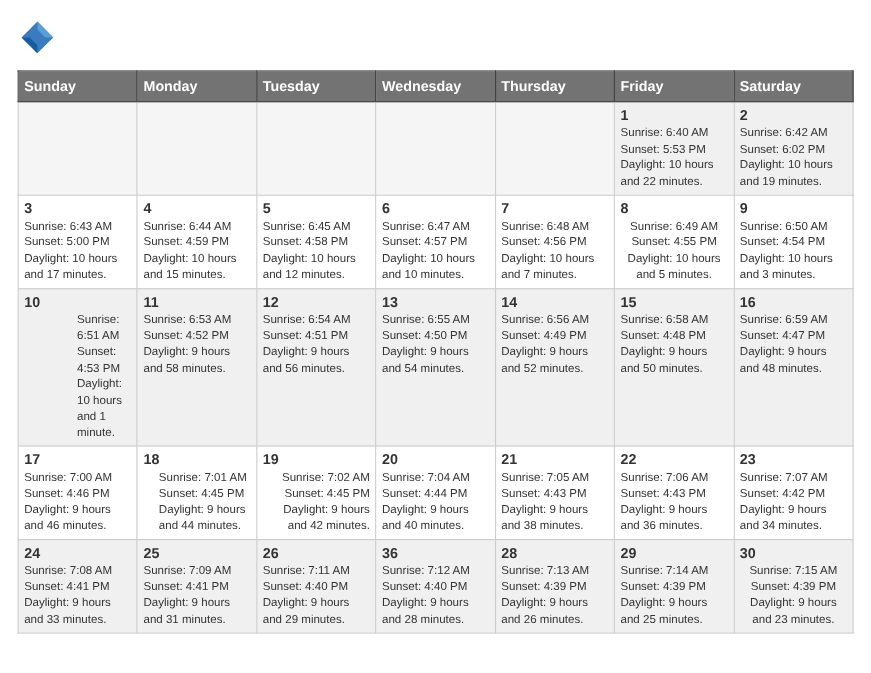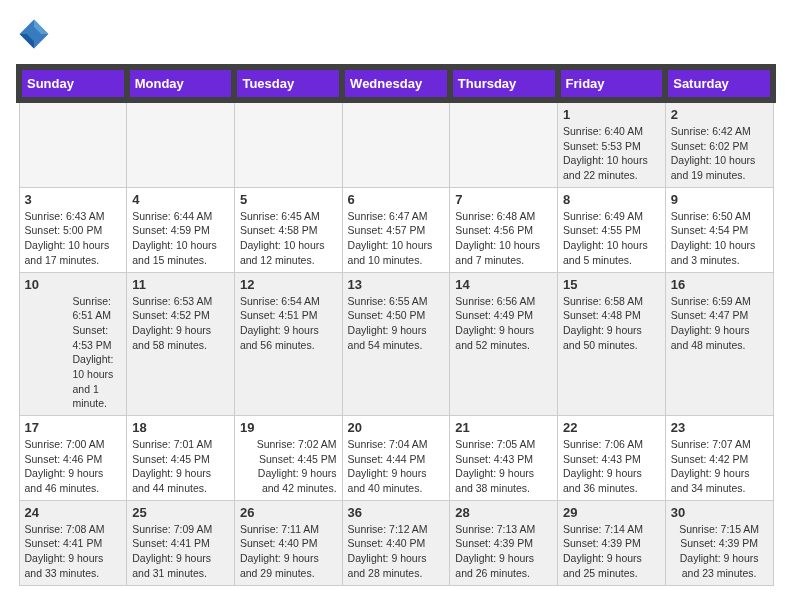--- a/index.html
+++ b/index.html
@@ -50,27 +50,27 @@
     }
     .location {
       font-size: 15px;
       color: #555;
     }
     .calendar {
       width: 100%;
       border-collapse: collapse;
     }
     .calendar th {
-      background: #6d28d9;
+      background: #737373;
       color: #fff;
       font-size: 13px;
       font-weight: bold;
       padding: 6px 5px;
       text-align: left;
-      border: 6px solid #404040;
+      border: 1px solid #404040;
     }
     .calendar td {
       border: 1px solid #ccc;
       vertical-align: top;
       padding: 4px 5px;
       width: 107px;
       height: 80px;
       background: #fff;
       font-size: 11px;
       color: #333;
@@ -179,21 +179,21 @@
         </td>
         <td>
           <span class="day-num">7</span>
           <div class="day-info" style="white-space: pre-line;">Sunrise: 6:48 AM
 Sunset: 4:56 PM
 Daylight: 10 hours
 and 7 minutes.</div>
         </td>
         <td>
           <span class="day-num">8</span>
-          <div class="day-info" style="white-space: pre-line;">Sunrise: 6:49 AM
+          <div class="day-info" style="white-space: pre-line; text-align: center;">Sunrise: 6:49 AM
 Sunset: 4:55 PM
 Daylight: 10 hours
 and 5 minutes.</div>
         </td>
         <td>
           <span class="day-num">9</span>
           <div class="day-info" style="white-space: pre-line;">Sunrise: 6:50 AM
 Sunset: 4:54 PM
 Daylight: 10 hours
 and 3 minutes.</div>
@@ -253,21 +253,21 @@
       <tr>
         <td>
           <span class="day-num">17</span>
           <div class="day-info" style="white-space: pre-line;">Sunrise: 7:00 AM
 Sunset: 4:46 PM
 Daylight: 9 hours
 and 46 minutes.</div>
         </td>
         <td>
           <span class="day-num">18</span>
-          <div class="day-info" style="white-space: pre-line;">Sunrise: 7:01 AM
+          <div class="day-info" style="white-space: pre-line; margin-left: 14px;">Sunrise: 7:01 AM
 Sunset: 4:45 PM
 Daylight: 9 hours
 and 44 minutes.</div>
         </td>
         <td>
           <span class="day-num">19</span>
           <div class="day-info" style="white-space: pre-line; text-align: right;">Sunrise: 7:02 AM
 Sunset: 4:45 PM
 Daylight: 9 hours
 and 42 minutes.</div>

